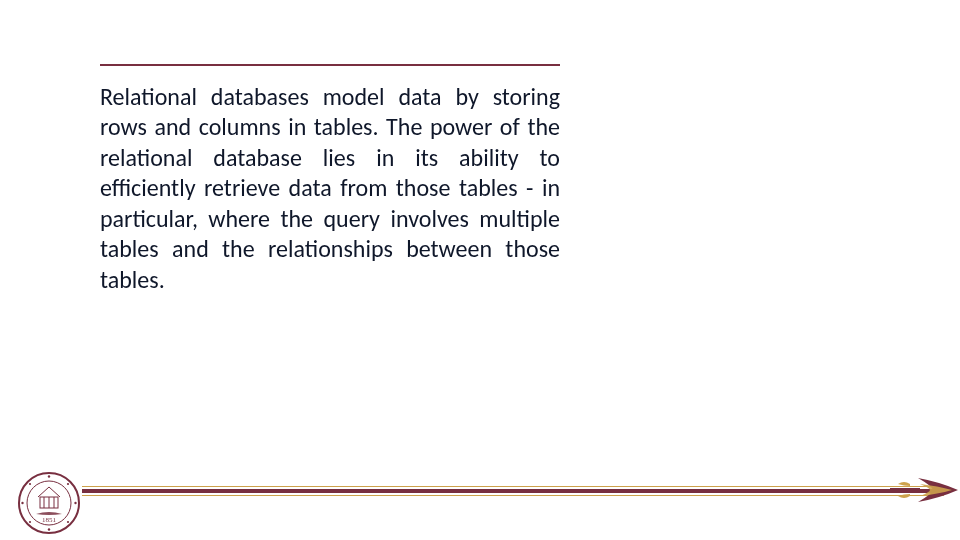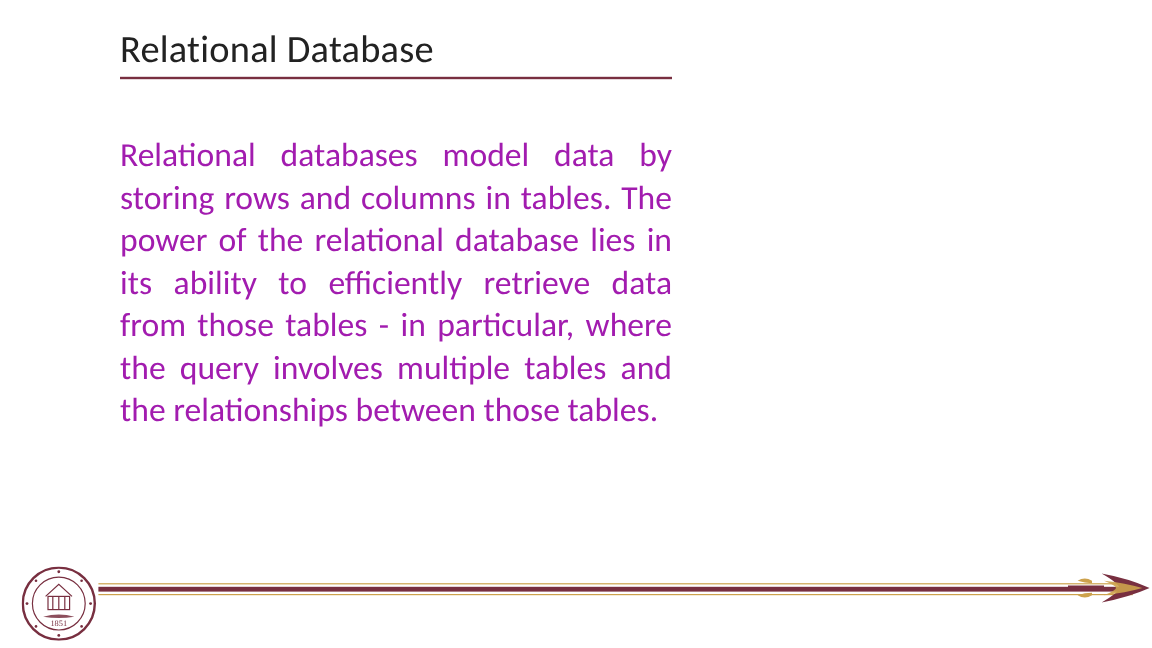--- a/index.html
+++ b/index.html
@@ -32,27 +32,26 @@
     top: 64px;
     width: 460px;
     height: 0;
     border-top: 2px solid #782f40;
   }
   .body {
     position: absolute;
     left: 100px;
     top: 82px;
     width: 460px;
-    font-size: 28px;
+    font-size: 24px;
     line-height: 1.27;
     text-align: justify;
     text-justify: inter-word;
     font-weight: 400;
-    color: #a21caf;
-    margin-top: 29px;
+    color: #0f172a;
   }
 
   
   .footer-line {
     position: absolute;
     left: 82px;
     top: 486px;
     width: 862px;
     height: 10px;
   }
@@ -107,21 +106,20 @@
     width: 62px;
     height: 62px;
     display: block;
   }
 </style>
 </head>
 <body>
 
 <div class="slide">
 
-  <div class="title">Relational Database</div>
   <div class="title-rule"></div>
 
   <div class="body">Relational databases model data by storing rows and columns in tables.  The power of the relational database lies in its ability to efficiently retrieve data from those tables - in particular, where the query involves multiple tables and the relationships between those tables.</div>
 
   <div class="seal">
     <svg viewBox="0 0 62 62">
       <circle cx="31" cy="31" r="30" fill="none" stroke="#782f40" stroke-width="2"></circle>
       <circle cx="31" cy="31" r="22" fill="none" stroke="#782f40" stroke-width="1"></circle>
       <g fill="#782f40">
         <circle cx="31" cy="4.5" r="1.2"></circle>

